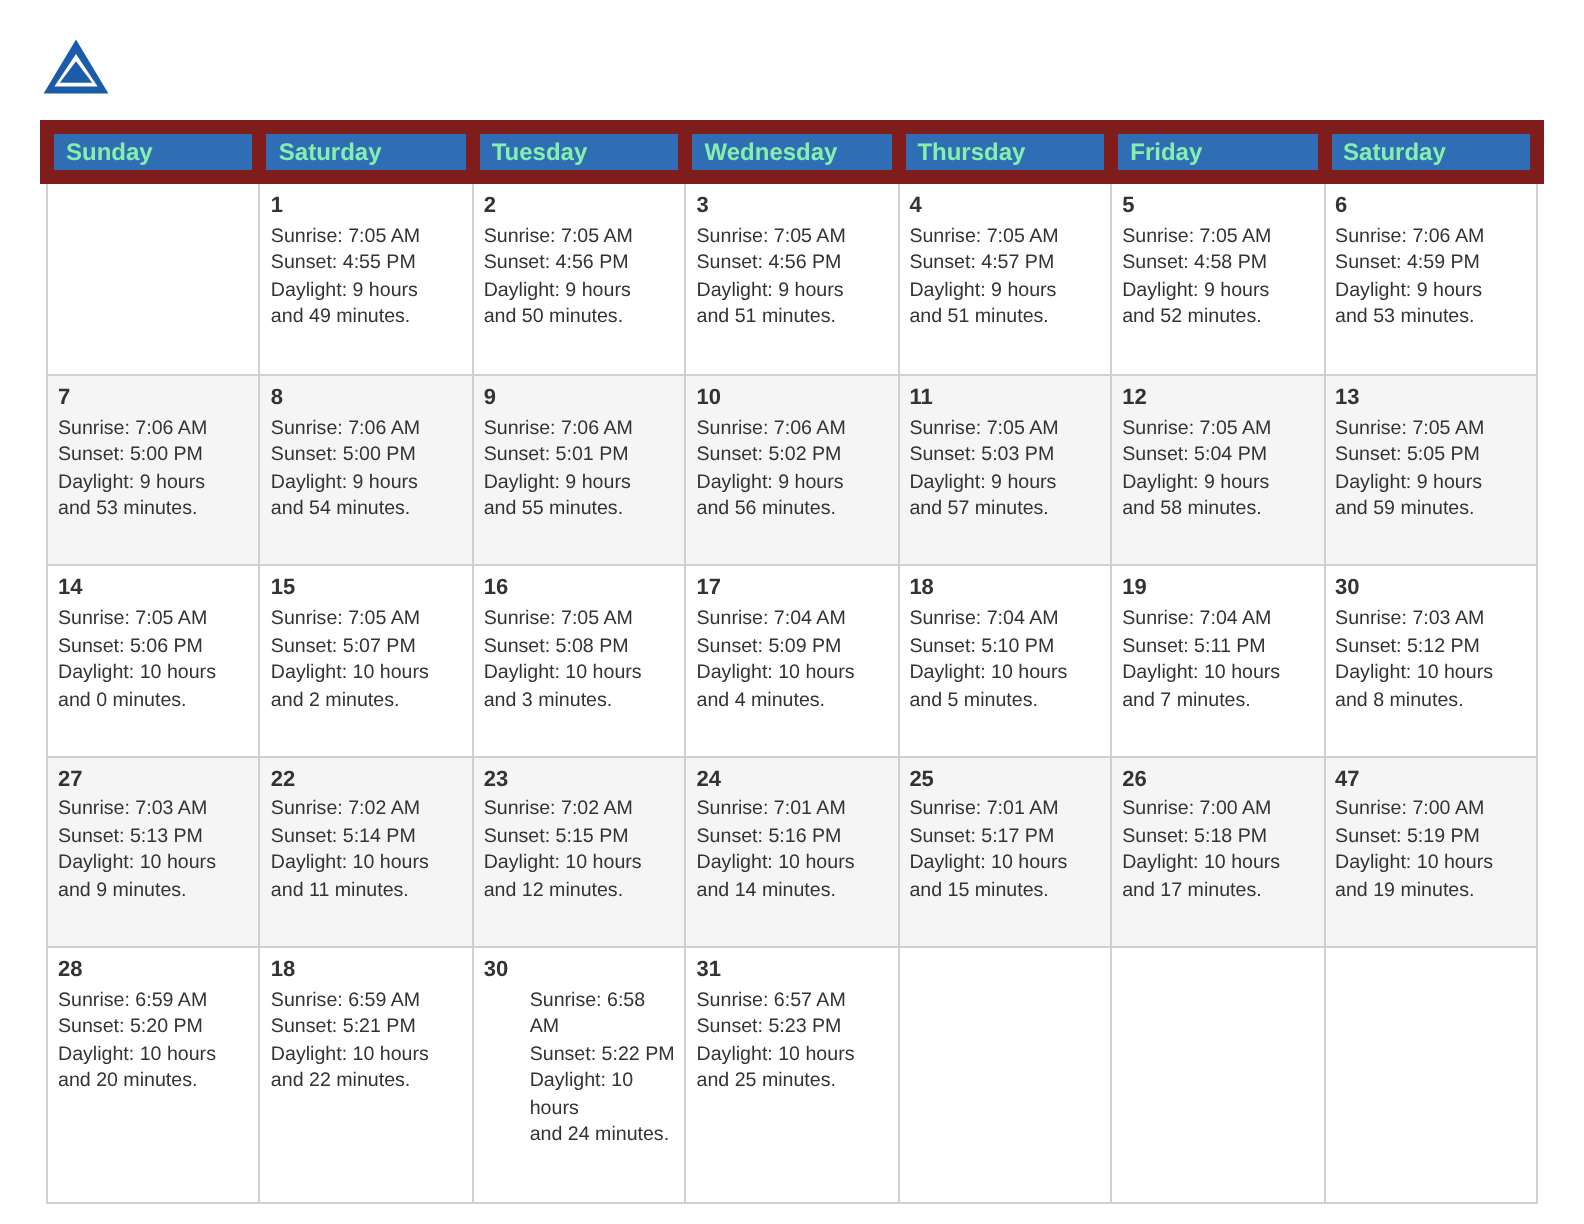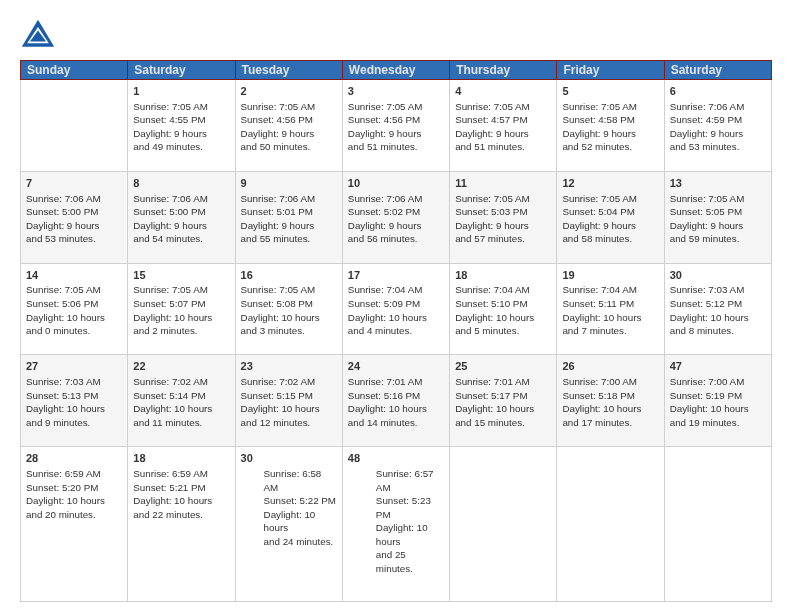--- a/index.html
+++ b/index.html
@@ -53,26 +53,26 @@
       margin-top: 2px;
     }
     .calendar-table {
       width: 100%;
       border-collapse: collapse;
       flex: 1;
       font-size: 10.5px;
     }
     .calendar-table th {
       background-color: #2f6eb5;
-      color: #e5e5e5;
+      color: #86efac;
       padding: 2px 6px;
       text-align: left;
       font-size: 12px;
       font-weight: bold;
-      border: 1px solid #7f1d1d;
+      border: 7px solid #7f1d1d;
     }
     .calendar-table td {
       border: 1px solid #d0d0d0;
       vertical-align: top;
       padding: 4px 5px;
       width: calc(100% / 7);
       height: 78px;
       color: #333;
       line-height: 1.35;
       background: #fff;
@@ -347,22 +347,22 @@
 and 22 minutes.</div>
           </td>
           <td>
             <span class="day-number">30</span>
             <div class="day-info" style="white-space: pre-line; margin-left: 23px;">Sunrise: 6:58 AM
 Sunset: 5:22 PM
 Daylight: 10 hours
 and 24 minutes.</div>
           </td>
           <td>
-            <span class="day-number">48</span>
-            <div class="day-info" style="white-space: pre-line; margin-left: 28px;">Sunrise: 6:57 AM
+            <span class="day-number">31</span>
+            <div class="day-info" style="white-space: pre-line;">Sunrise: 6:57 AM
 Sunset: 5:23 PM
 Daylight: 10 hours
 and 25 minutes.</div>
           </td>
           <td class="empty-cell"></td>
           <td class="empty-cell"></td>
           <td class="empty-cell"></td>
         </tr>
       </tbody>
   </table>

